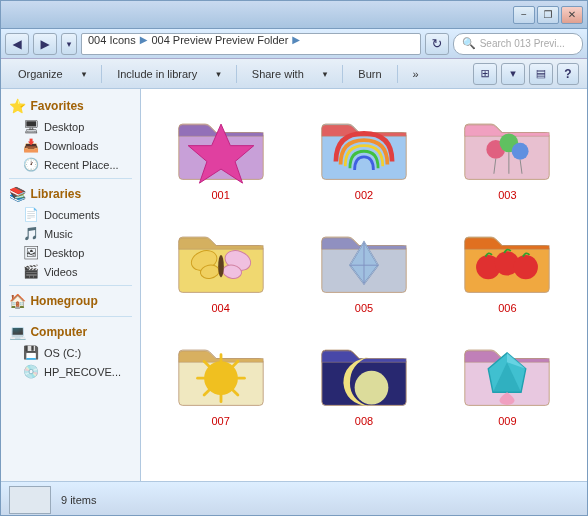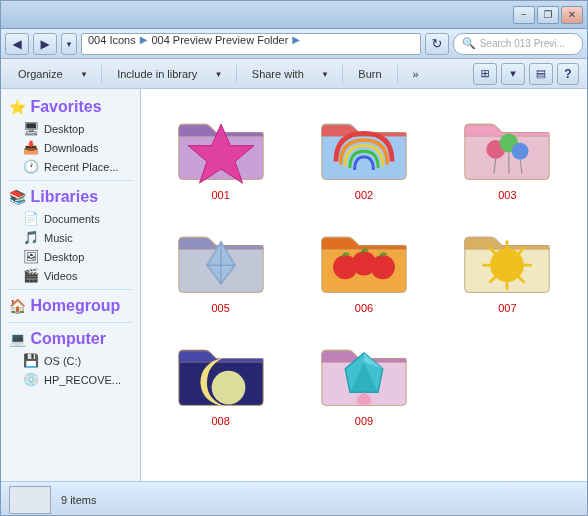--- a/index.html
+++ b/index.html
@@ -213,23 +213,23 @@
       display: flex;
       align-items: center;
       padding: 3px 8px;
       gap: 4px;
       cursor: pointer;
     }
     .sidebar-group-icon {
       font-size: 14px;
     }
     .sidebar-group-label {
-      font-size: 16px;
+      font-size: 12px;
       font-weight: bold;
-      color: #8b5cf6;
+      color: #a16207;
     }
     .sidebar-item {
       display: flex;
       align-items: center;
       padding: 2px 8px 2px 22px;
       gap: 5px;
       cursor: pointer;
       font-size: 11px;
       color: #333;
     }
@@ -480,20 +480,35 @@
              <circle cx="64" cy="44" r="9" fill="#6090e0"></circle>
              <line x1="38" y1="52" x2="36" y2="68" stroke="#888" stroke-width="1"></line>
              <line x1="52" y1="45" x2="52" y2="68" stroke="#888" stroke-width="1"></line>
              <line x1="64" y1="53" x2="66" y2="68" stroke="#888" stroke-width="1"></line>
     </svg>
     <span class="folder-label">003</span>
   </div>
         <div class="folder-item">
     <svg class="folder-svg" viewBox="0 0 100 80" xmlns="http://www.w3.org/2000/svg">
 
+      <path d="M5,22 L5,70 Q5,74 9,74 L91,74 Q95,74 95,70 L95,28 Q95,24 91,24 L45,24 L38,17 Q36,15 33,15 L9,15 Q5,15 5,19 Z" fill="#f0d870" stroke="#c0a080" stroke-width="1"></path>
+
+      <path d="M5,22 L5,20 Q5,16 9,16 L33,16 Q36,16 38,18 L44,24 L95,24 L95,28 L5,28 Z" fill="#d4b060" stroke="#b09070" stroke-width="0.5"></path>
+
+      <ellipse cx="32" cy="40" rx="14" ry="10" fill="#f0d060" stroke="#d0a020" stroke-width="1" transform="rotate(-20,32,40)"></ellipse>
+                <ellipse cx="38" cy="52" rx="10" ry="7" fill="#f0d060" stroke="#d0a020" stroke-width="1" transform="rotate(-10,38,52)"></ellipse>
+                <ellipse cx="68" cy="40" rx="14" ry="10" fill="#f0c0e0" stroke="#d080a0" stroke-width="1" transform="rotate(20,68,40)"></ellipse>
+                <ellipse cx="62" cy="52" rx="10" ry="7" fill="#f0c0e0" stroke="#d080a0" stroke-width="1" transform="rotate(10,62,52)"></ellipse>
+                <ellipse cx="50" cy="46" rx="3" ry="12" fill="#604020"></ellipse>
+    </svg>
+    <span class="folder-label">004</span>
+  </div>
+        <div class="folder-item">
+    <svg class="folder-svg" viewBox="0 0 100 80" xmlns="http://www.w3.org/2000/svg">
+
       <path d="M5,22 L5,70 Q5,74 9,74 L91,74 Q95,74 95,70 L95,28 Q95,24 91,24 L45,24 L38,17 Q36,15 33,15 L9,15 Q5,15 5,19 Z" fill="#c0c8d8" stroke="#c0a080" stroke-width="1"></path>
 
       <path d="M5,22 L5,20 Q5,16 9,16 L33,16 Q36,16 38,18 L44,24 L95,24 L95,28 L5,28 Z" fill="#9090c0" stroke="#b09070" stroke-width="0.5"></path>
 
       <polygon points="50,20 65,45 50,65 35,45" fill="#a0c0e0" stroke="#6080b0" stroke-width="1.5"></polygon>
              <polygon points="50,20 65,45 50,65 35,45" fill="none" stroke="#ffffff" stroke-width="0.5"></polygon>
              <line x1="35" y1="45" x2="65" y2="45" stroke="#8090c0" stroke-width="1"></line>
              <line x1="50" y1="20" x2="50" y2="65" stroke="#8090c0" stroke-width="1"></line>
     </svg>
     <span class="folder-label">005</span>

